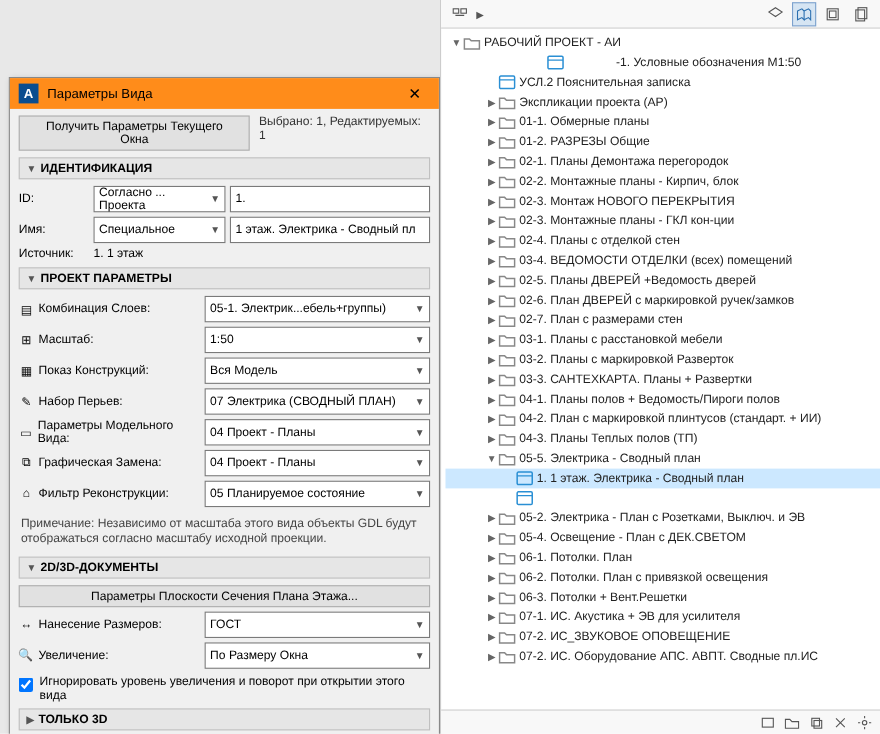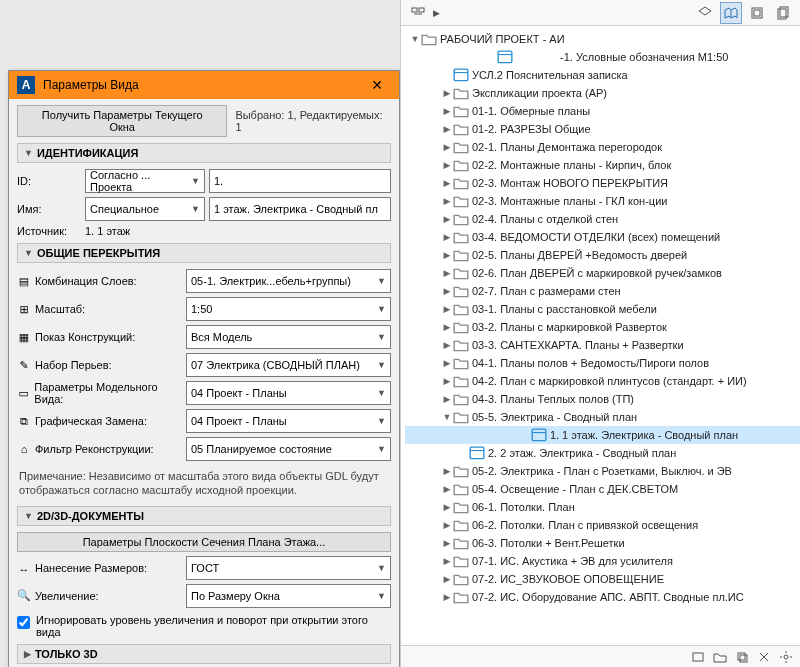--- a/index.html
+++ b/index.html
@@ -21,21 +21,21 @@
   .nav-footer .ficon { width: 16px; height: 16px; display: flex; align-items: center; justify-content: center; }
   
   
   .dialog-area { width: 400px; height: 667px; position: relative; background: #e8e8e8; }
   .dialog { position: absolute; top: 70px; left: 8px; width: 392px; background: #f0f0f0; border: 1px solid #888; box-shadow: 2px 2px 6px rgba(0,0,0,0.2); }
   .titlebar { background: #ff8c1a; height: 28px; display: flex; align-items: center; padding: 0 8px; color: #000; }
   .titlebar .app-icon { width: 18px; height: 18px; background: #0a4d8f; margin-right: 8px; display: flex; align-items: center; justify-content: center; color: #fff; font-weight: bold; font-size: 12px; }
   .titlebar .title { flex: 1; font-size: 12px; }
   .titlebar .close { width: 28px; text-align: center; font-size: 14px; cursor: pointer; }
   .dlg-body { padding: 6px 8px 10px 8px; }
-  .toprow { display: flex; align-items: center; margin-bottom: 6px; gap: 8px; }
+  .toprow { display: flex; margin-bottom: 6px; gap: 8px; }
   .btn { background: #e1e1e1; border: 1px solid #adadad; padding: 3px 10px; cursor: pointer; }
   .sel-info { margin-left: auto; color: #333; }
   
   .section-hdr { background: #e6e6e6; border: 1px solid #c0c0c0; padding: 3px 6px; margin: 6px 0 6px 0; font-weight: bold; display: flex; align-items: center; gap: 4px; cursor: pointer; }
   .section-hdr .tw { font-size: 9px; color: #555; }
   .form-row { display: flex; align-items: center; margin: 4px 0; gap: 4px; }
   .form-row .lbl { width: 64px; }
   .form-row .lbl-wide { width: 165px; display: flex; align-items: center; gap: 4px; }
   .combo, .txt { border: 1px solid #7a7a7a; background: #fff; padding: 2px 4px; height: 24px; }
   .combo { display: flex; align-items: center; justify-content: space-between; }
@@ -86,21 +86,21 @@
           </div>
         <input class="txt" style="flex: 1 1 0%;" value="1 этаж. Электрика - Сводный пл">
       </div>
       <div class="form-row">
         <span class="lbl">Источник:</span>
         <span>1. 1 этаж</span>
       </div>
 
       <div class="section-hdr">
         <span class="tw">▼</span>
-        <span>ОБЩИЕ ПЕРЕКРЫТИЯ</span>
+        <span>ПРОЕКТ ПАРАМЕТРЫ</span>
       </div>
       <div class="form-row">
         <span class="lbl-wide">
             <span class="row-icon">▤</span>
             <span>Комбинация Слоев:</span>
           </span>
         <div class="combo" style="flex:1">
             <span>05-1. Электрик...ебель+группы)</span>
             <span class="arr">▼</span>
           </div>
@@ -440,39 +440,38 @@
       </div>
       <div class="tree-row" style="padding-left: 36px;">
         <span class="twisty">▼</span>
         <span class="icon">
           <svg viewBox="0 0 14 12">
             <path d="M1 3 L5 3 L6.5 4.5 L13 4.5 L13 11 L1 11 Z" fill="none" stroke="#888" stroke-width="1.2"></path>
           </svg>
         </span>
         <span class="label">05-5. Электрика - Сводный план</span>
       </div>
-      <div class="tree-row selected" style="padding-left: 52px; justify-content: center;">
+      <div class="tree-row selected" style="padding-left: 52px;">
         <span class="twisty"></span>
         <span class="icon">
           <svg viewBox="0 0 14 12">
             <rect x="1" y="1" width="12" height="10" rx="1" fill="none" stroke="#2a8fd4" stroke-width="1.2"></rect>
             <path d="M1 4 L13 4" stroke="#2a8fd4"></path>
           </svg>
         </span>
         <span class="label">1. 1 этаж. Электрика - Сводный план</span>
       </div>
       <div class="tree-row" style="padding-left: 52px;">
         <span class="twisty"></span>
         <span class="icon">
           <svg viewBox="0 0 14 12">
             <rect x="1" y="1" width="12" height="10" rx="1" fill="none" stroke="#2a8fd4" stroke-width="1.2"></rect>
             <path d="M1 4 L13 4" stroke="#2a8fd4"></path>
           </svg>
         </span>
-        <span class="label">2. 2 этаж. Электрика - Сводный план</span>
       </div>
       <div class="tree-row" style="padding-left: 36px;">
         <span class="twisty">▶</span>
         <span class="icon">
           <svg viewBox="0 0 14 12">
             <path d="M1 3 L5 3 L6.5 4.5 L13 4.5 L13 11 L1 11 Z" fill="none" stroke="#888" stroke-width="1.2"></path>
           </svg>
         </span>
         <span class="label">05-2. Электрика - План с Розетками, Выключ. и ЭВ</span>
       </div>

